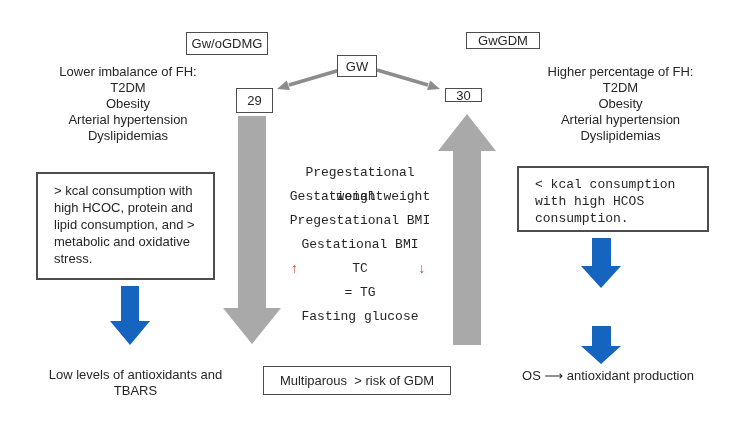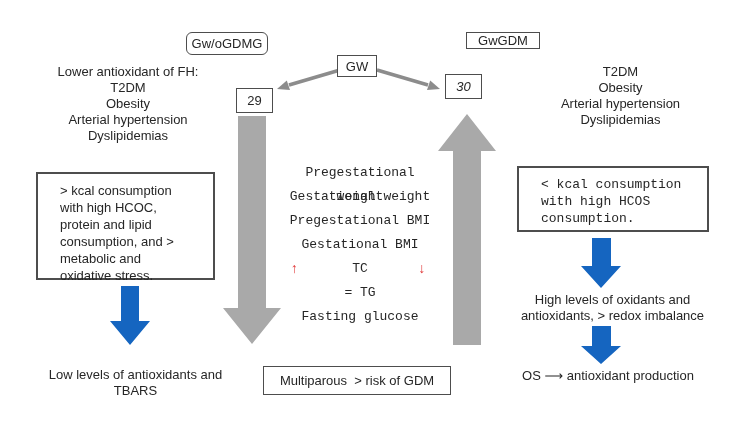--- a/index.html
+++ b/index.html
@@ -34,21 +34,21 @@
     display: flex;
     align-items: center;
     justify-content: center;
     text-align: center;
   }
   .outline-box {
     position: absolute;
     border: 2px solid #4d4d4d;
     background: #ffffff;
     box-sizing: border-box;
-    padding: 8px 22px;
+    padding: 8px 16px;
     line-height: 17px;
     text-align: left;
   }
   .textblock {
     position: absolute;
     line-height: 16px;
   }
   .center { text-align: center; }
   .meas-row {
     height: 24px;
@@ -77,49 +77,50 @@
     <polygon class="connector-head" points="277,89 286.8,80.4 290,89.9"></polygon>
     <line class="connector" x1="377" y1="70" x2="428" y2="85"></line>
     <polygon class="connector-head" points="440,89 427,89.9 430.2,80.4"></polygon>
     <polygon class="big-arrow" points="238,116 266,116 266,308 281,308 252,344 223,308 238,308"></polygon>
     <polygon class="big-arrow" points="467,114 496,151 481,151 481,345 453,345 453,151 438,151"></polygon>
     <polygon class="blue-arrow" points="121,286 139,286 139,321 150,321 130,345 110,321 121,321"></polygon>
     <polygon class="blue-arrow" points="592,238 611,238 611,266 621,266 601,288 581,266 592,266"></polygon>
     <polygon class="blue-arrow" points="592,326 611,326 611,346 621,346 601,364 581,346 592,346"></polygon>
   </svg>
 
-  <div class="box" style="left:186px;top:32px;width:82px;height:23px;border-radius:6px;">
+  <div class="box" style="left:186px;top:32px;width:82px;height:23px;">
     <span>Gw/oGDMG</span>
   </div>
 
   <div class="box" style="left:466px;top:32px;width:74px;height:17px;">
     <span>GwGDM</span>
   </div>
 
   <div class="box" style="left:337px;top:55px;width:40px;height:22px;">
     <span>GW</span>
   </div>
 
   <div class="box" style="left:236px;top:88px;width:37px;height:25px;">
     <span>29</span>
   </div>
 
-  <div class="box" style="left:445px;top:74px;width:37px;height:25px;font-style:italic;">
+  <div class="box" style="left:445px;top:88px;width:37px;height:14px;">
     <span>30</span>
   </div>
 
   <div class="textblock center" style="left:38px;top:64px;width:180px;">
-    <div>Lower antioxidant of FH:</div>
+    <div>Lower imbalance of FH:</div>
     <div>T2DM</div>
     <div>Obesity</div>
     <div>Arterial hypertension</div>
     <div>Dyslipidemias</div>
   </div>
 
   <div class="textblock center" style="left:528px;top:64px;width:185px;">
+    <div>Higher percentage of FH:</div>
     <div>T2DM</div>
     <div>Obesity</div>
     <div>Arterial hypertension</div>
     <div>Dyslipidemias</div>
   </div>
 
   <div class="outline-box" style="left:36px;top:172px;width:179px;height:108px;">
     <span>&gt; kcal consumption with high HCOC, protein and lipid consumption, and &gt; metabolic and oxidative stress.</span>
   </div>
 
@@ -140,17 +141,16 @@
     <div class="meas-row">= TG</div>
     <div class="meas-row">Fasting glucose</div>
   </div>
 
   <div class="box" style="left:263px;top:351px;width:188px;height:29px;margin-top:15px;">
     <span class="pre-text">Multiparous  &gt; risk of GDM</span>
   </div>
 
   <div class="textblock center" style="left:48px;top:367px;width:175px;">Low levels of antioxidants and TBARS</div>
 
-  <div class="textblock center" style="left:510px;top:292px;width:205px;">High levels of oxidants and antioxidants, &gt; redox imbalance</div>
 
   <div class="textblock center" style="left:503px;top:368px;width:210px;">OS ⟶ antioxidant production</div>
 
 </div>
 
 </body></html>

